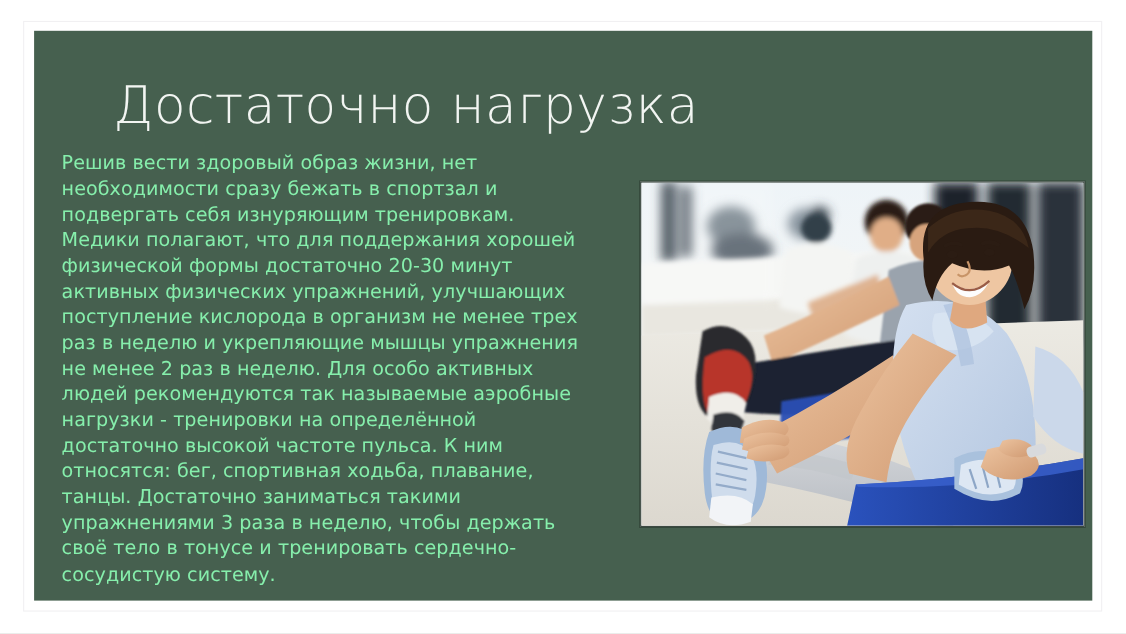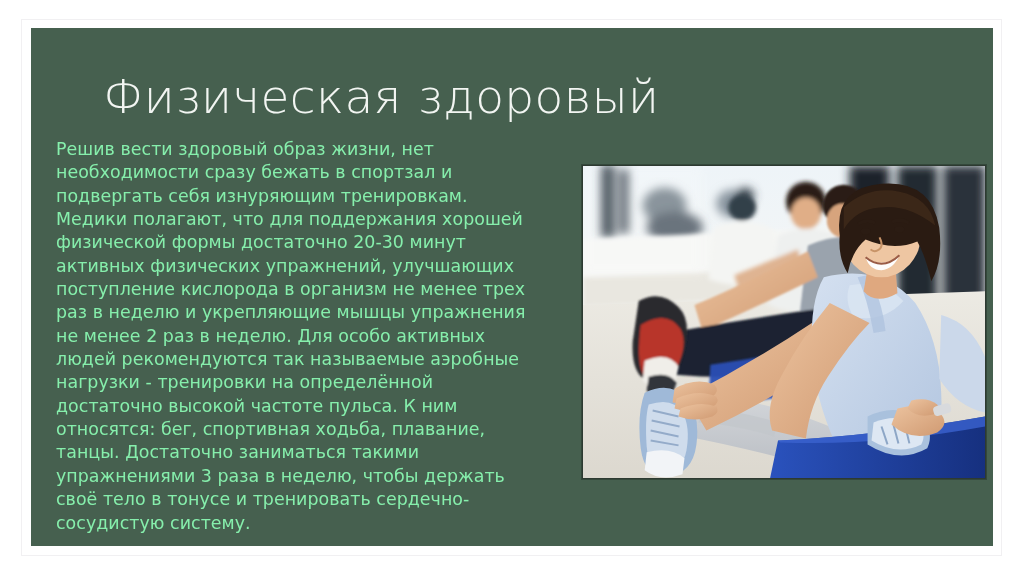--- a/index.html
+++ b/index.html
@@ -92,21 +92,21 @@
 </style>
 </head>
 <body>
 
 <div class="slide-canvas">
 
   <div class="outer-frame"></div>
 
   <div class="slide-body">
 
-    <h1 class="slide-title">Физическая здоровый</h1>
+    <h1 class="slide-title">Достаточно нагрузка</h1>
 
     <div class="body-text">Решив вести здоровый образ жизни, нет необходимости сразу бежать в спортзал и подвергать себя изнуряющим тренировкам. Медики полагают, что для поддержания хорошей физической формы достаточно 20-30 минут активных физических упражнений, улучшающих поступление кислорода в организм не менее трех раз в неделю и укрепляющие мышцы упражнения не менее 2 раз в неделю. Для особо активных людей рекомендуются так называемые аэробные нагрузки - тренировки на определённой достаточно высокой частоте пульса. К ним относятся: бег, спортивная ходьба, плавание, танцы. Достаточно заниматься такими упражнениями 3 раза в неделю, чтобы держать своё тело в тонусе и тренировать сердечно-сосудистую систему.</div>
 
     <div class="photo-frame">
       <svg viewBox="0 0 404 314" preserveAspectRatio="xMidYMid slice">
         <defs>
           <linearGradient id="bgWin" x1="0" y1="0" x2="0" y2="1">
             <stop offset="0%" stop-color="#eef4f8"></stop>
             <stop offset="45%" stop-color="#f4f6f5"></stop>
             <stop offset="100%" stop-color="#e2e0d8"></stop>

